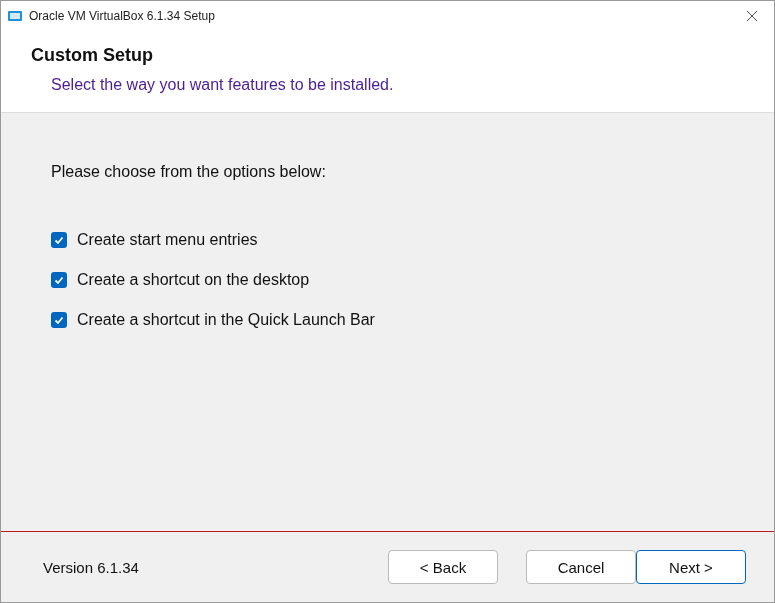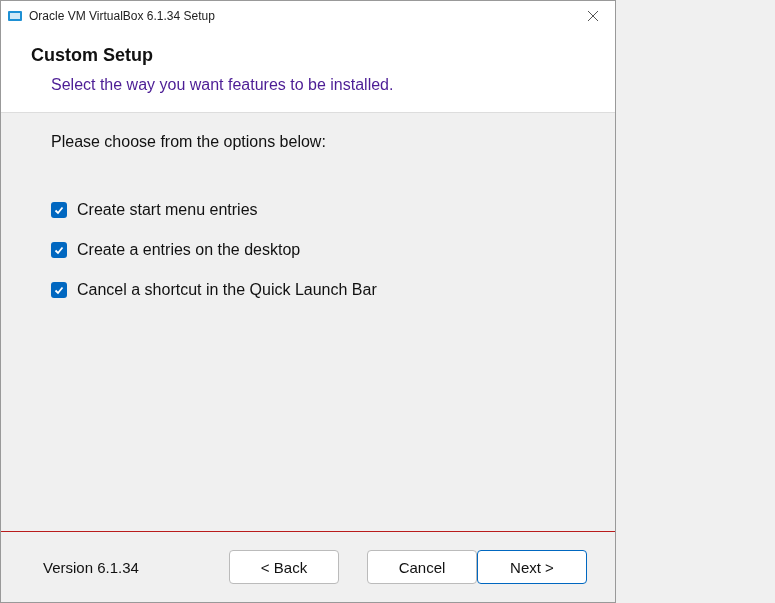--- a/index.html
+++ b/index.html
@@ -4,21 +4,21 @@
   <style>
     * { margin: 0; padding: 0; box-sizing: border-box; }
     body {
       font-family: "Segoe UI", Tahoma, sans-serif;
       background: #f0f0f0;
       width: 775px;
       height: 603px;
       overflow: hidden;
     }
     .window {
-      width: 616px;
+      width: 775px;
       height: 603px;
       background: #fff;
       border: 1px solid #999;
       display: flex;
       flex-direction: column;
       position: relative;
     }
     .titlebar {
       height: 30px;
       background: #fff;
@@ -63,21 +63,21 @@
       margin-bottom: 10px;
     }
     .header-subtitle {
       font-size: 16px;
       color: #4c1d95;
       padding-left: 20px;
     }
     .content {
       flex: 1;
       background: #f0f0f0;
-      padding: 20px 50px 20px 50px;
+      padding: 50px 50px 20px 50px;
     }
     .instruction {
       font-size: 16px;
       color: #111;
       margin-bottom: 50px;
     }
     .option-row {
       display: flex;
       align-items: center;
       margin-bottom: 22px;
@@ -171,30 +171,30 @@
       </span>
       <span class="option-label">Create start menu entries</span>
     </div>
 
     <div class="option-row">
       <span class="cb">
         <svg width="10" height="10" viewBox="0 0 10 10">
             <polyline points="1.5,5.5 4,8 8.5,2.5" fill="none" stroke="#fff" stroke-width="1.8"></polyline>
           </svg>
       </span>
-      <span class="option-label">Create a entries on the desktop</span>
+      <span class="option-label">Create a shortcut on the desktop</span>
     </div>
 
     <div class="option-row">
       <span class="cb">
         <svg width="10" height="10" viewBox="0 0 10 10">
             <polyline points="1.5,5.5 4,8 8.5,2.5" fill="none" stroke="#fff" stroke-width="1.8"></polyline>
           </svg>
       </span>
-      <span class="option-label">Cancel a shortcut in the Quick Launch Bar</span>
+      <span class="option-label">Create a shortcut in the Quick Launch Bar</span>
     </div>
 
   </div>
 
   <div class="footer">
     <div class="version">Version 6.1.34</div>
     <div class="btns">
       <button class="btn">&lt; Back</button>
       <button class="btn btn-cancel">Cancel</button>
       <button class="btn btn-default">Next &gt;</button>

